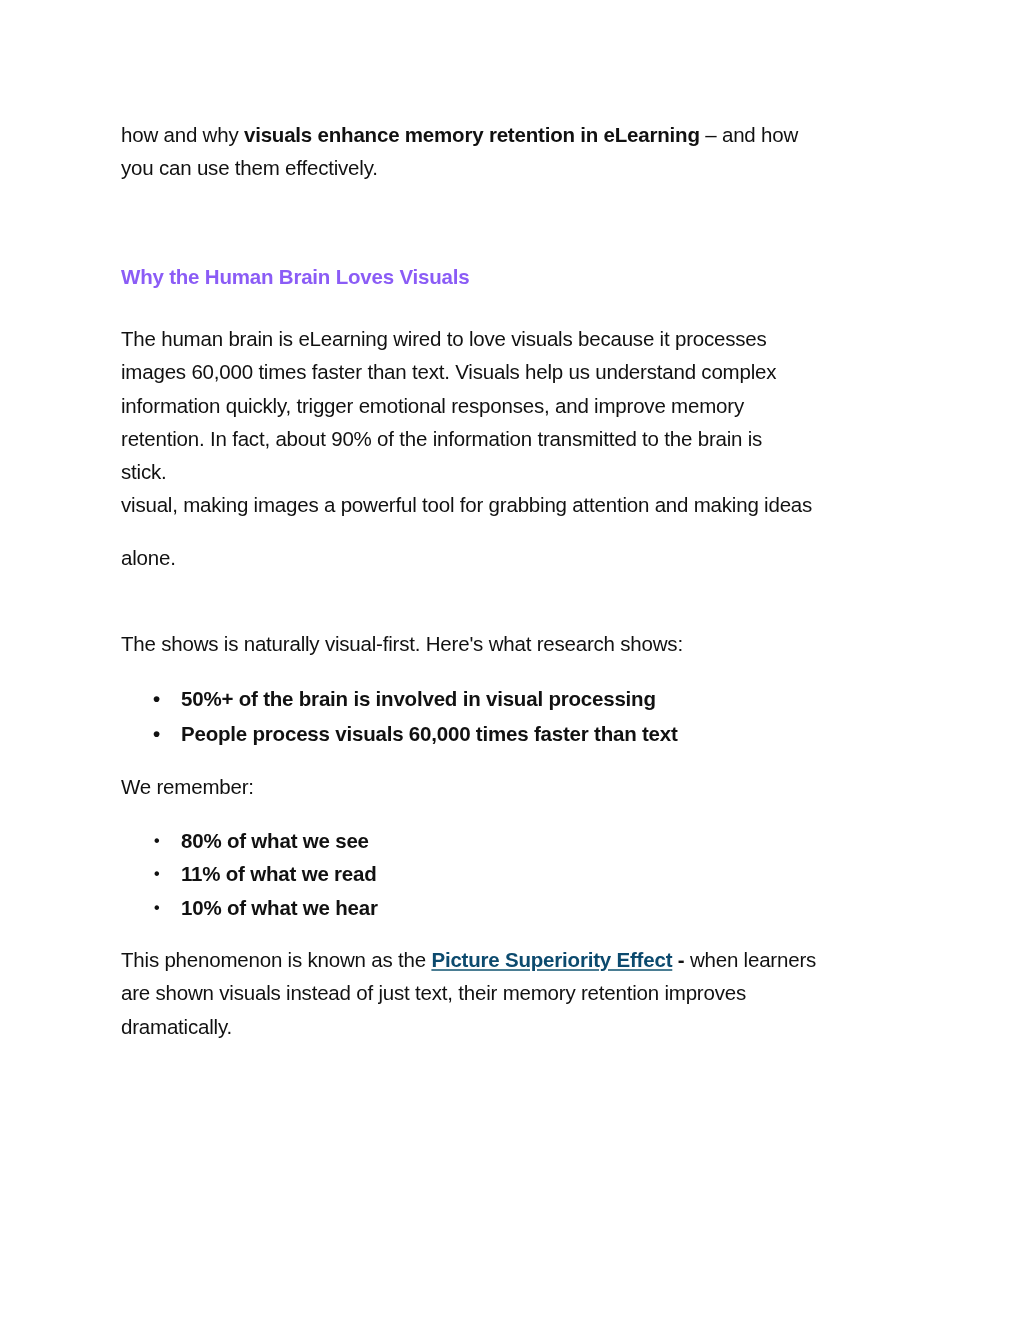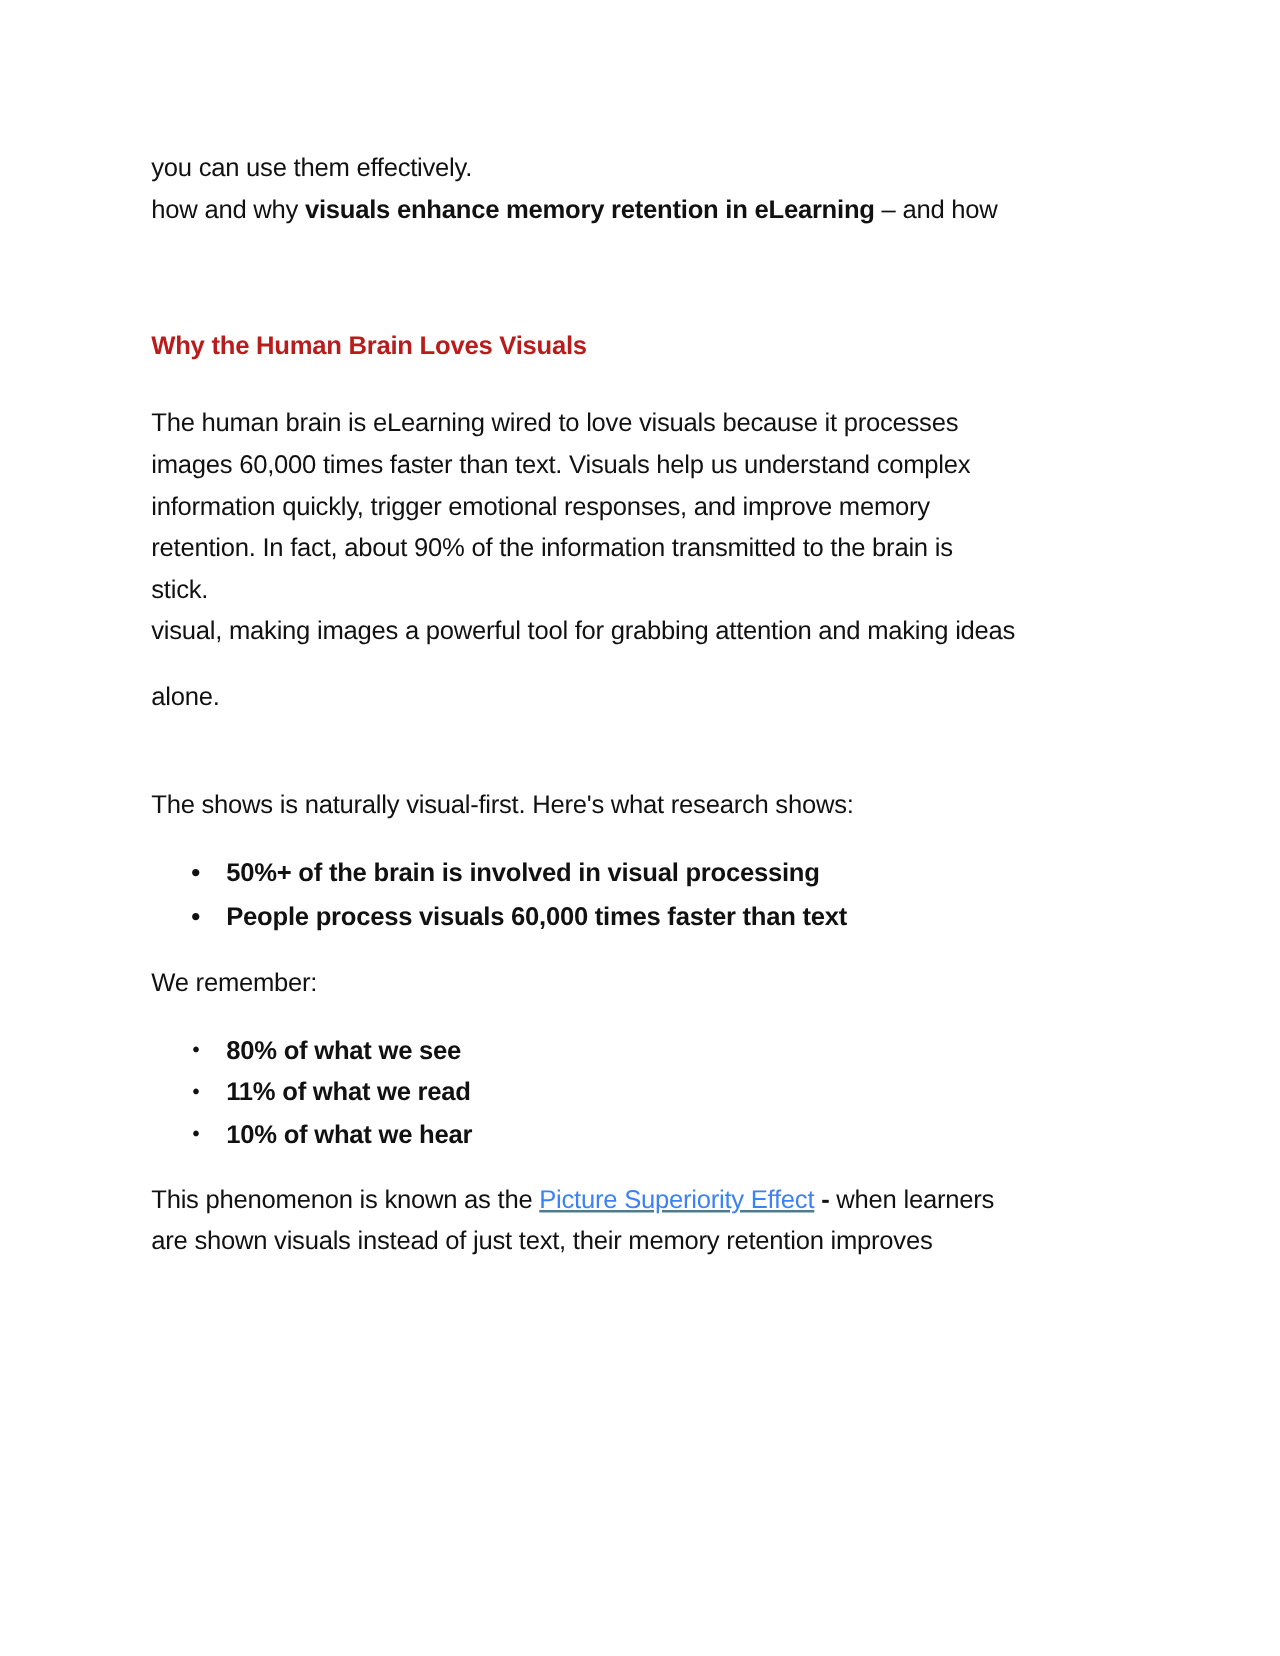--- a/index.html
+++ b/index.html
@@ -2,39 +2,39 @@
 <html><head>
 <meta charset="utf-8">
 <style>
   html, body { margin:0; padding:0; background:#ffffff; }
   body { width:1024px; height:1325px; position:relative; overflow:hidden;
          font-family:"Liberation Sans", sans-serif; color:#111111; }
   .page { position:absolute; left:121px; top:118px; width:790px; }
   .p { font-size:20.5px; line-height:33.3px; margin:0; letter-spacing:-0.2px; }
   .p b { font-weight:bold; }
   .h2 { position:absolute; left:121px; top:265px; font-size:20.5px; font-weight:bold;
-        color:#b91c1c; margin:0; letter-spacing:-0.2px; }
+        color:#8b5cf6; margin:0; letter-spacing:-0.2px; }
   .blk { position:absolute; left:121px; width:790px; }
   ul { list-style:none; margin:0; padding:0; }
   ul li { position:relative; padding-left:60px; font-size:20.5px; font-weight:bold;
           letter-spacing:-0.2px; }
   ul li .bullet { position:absolute; left:32px; top:0; font-weight:bold; }
   ul.big li { line-height:35px; }
   ul.small li { line-height:33.3px; }
   ul.small li .bullet { font-size:16px; left:33px; }
-  a.link { color:#3b82f6; text-decoration:underline; text-decoration-color:#4a7d93; }
+  a.link { color:#0c4a6e; text-decoration:underline; text-decoration-color:#4a7d93;font-weight:bold; }
 </style>
 </head>
 <body>
 
 <div class="page">
-  <p class="p">you can use them effectively.</p>
   <p class="p">
     <span>how and why </span><b>visuals enhance memory retention in eLearning</b><span> – and how</span>
   </p>
+  <p class="p">you can use them effectively.</p>
 </div>
 
 <h2 class="h2">Why the Human Brain Loves Visuals</h2>
 
 <div class="blk" style="top:322px;">
   <p class="p">The human brain is eLearning wired to love visuals because it processes</p>
   <p class="p">images 60,000 times faster than text. Visuals help us understand complex</p>
   <p class="p">information quickly, trigger emotional responses, and improve memory</p>
   <p class="p">retention. In fact, about  90% of the information transmitted to the brain is</p>
   <p class="p">stick.</p>
@@ -66,13 +66,14 @@
     <li><span class="bullet">•</span><span>11% of what we read</span></li>
     <li><span class="bullet">•</span><span>10% of what we hear</span></li>
   </ul>
 </div>
 
 <div class="blk" style="top:943px;">
   <p class="p">
     <span>This phenomenon is known as the </span><a class="link" href="#">Picture Superiority Effect</a><b> - </b><span> when learners</span>
   </p>
   <p class="p">are shown visuals instead of just text, their memory retention improves</p>
+  <p class="p">dramatically.</p>
 </div>
 
 </body></html>

